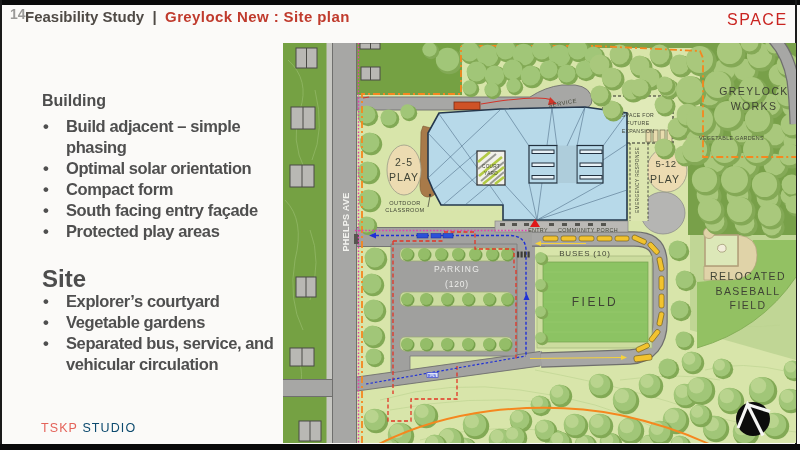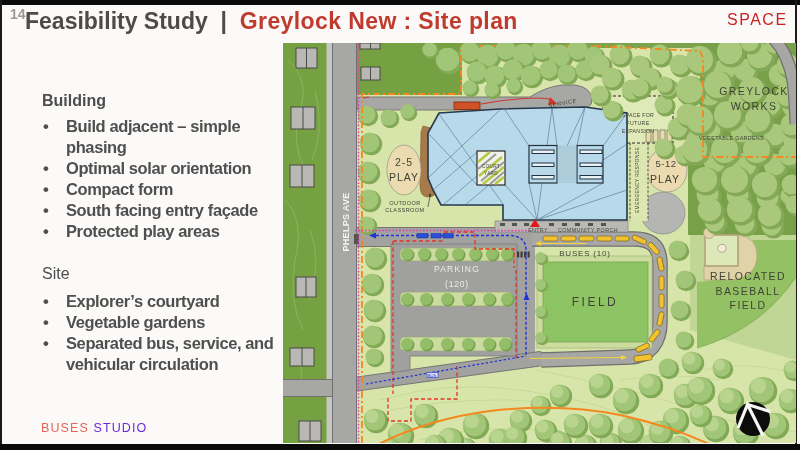--- a/index.html
+++ b/index.html
@@ -9,41 +9,41 @@
 </style>
 </head>
 <body>
 
   <div class="abs" style="left:0;top:0;width:800px;height:4.5px;background:#0a0a0a;"></div>
   <div class="abs" style="left:0;top:0;width:2px;height:450px;background:#1a1a1a;"></div>
   <div class="abs" style="left:794.5px;top:0;width:2.5px;height:450px;background:#1a1a1a;"></div>
   <div class="abs" style="left:0;top:443.5px;width:800px;height:6.5px;background:#0a0a0a;"></div>
 
   <div class="abs" style="left:10px;top:6px;font-size:14px;font-weight:bold;color:#9b9a98;">14</div>
-  <div class="abs" style="left:25px;top:8px;font-size:23px;font-weight:bold;white-space:nowrap;">
+  <div class="abs" style="left:25px;top:8px;font-size:15px;font-weight:bold;white-space:nowrap;">
     <span style="color:#4f4a45;">Feasibility Study&nbsp; |&nbsp; </span><span style="color:#c03b2d;letter-spacing:0.4px;">Greylock New : Site plan</span>
   </div>
   <div class="abs" style="left:727px;top:11px;font-size:16px;color:#c92420;letter-spacing:1.5px;">SPACE</div>
 
   <div class="abs" style="left:42px;top:92px;font-size:16px;font-weight:bold;color:#4d4d4d;">Building</div>
   <div class="abs" style="left:42px;top:116px;width:290px;font-size:16.5px;letter-spacing:-0.4px;font-weight:bold;color:#4f4f4f;line-height:21px;">
     <div style="position:relative;padding-left:24px;"><span style="position:absolute;left:1px;">•</span>Build adjacent – simple<br>phasing</div>
     <div style="position:relative;padding-left:24px;"><span style="position:absolute;left:1px;">•</span>Optimal solar orientation</div>
     <div style="position:relative;padding-left:24px;"><span style="position:absolute;left:1px;">•</span>Compact form</div>
     <div style="position:relative;padding-left:24px;"><span style="position:absolute;left:1px;">•</span>South facing entry façade</div>
     <div style="position:relative;padding-left:24px;"><span style="position:absolute;left:1px;">•</span>Protected play areas</div>
   </div>
-  <div class="abs" style="left:42px;top:265px;font-size:16px;font-weight:normal;color:#4d4d4d;text-align:right;">Site</div>
+  <div class="abs" style="left:42px;top:265px;font-size:24px;font-weight:bold;color:#4d4d4d;text-align:right;">Site</div>
   <div class="abs" style="left:42px;top:291px;width:300px;font-size:16.5px;letter-spacing:-0.4px;font-weight:bold;color:#4f4f4f;line-height:21px;">
     <div style="position:relative;padding-left:24px;"><span style="position:absolute;left:1px;">•</span>Explorer’s courtyard</div>
     <div style="position:relative;padding-left:24px;"><span style="position:absolute;left:1px;">•</span>Vegetable gardens</div>
     <div style="position:relative;padding-left:24px;"><span style="position:absolute;left:1px;">•</span>Separated bus, service, and<br>vehicular circulation</div>
   </div>
   <div class="abs" style="left:41px;top:421px;font-size:12.5px;letter-spacing:1.1px;">
-    <span style="color:#e4635a;">BUSES</span> <span style="color:#6d28d9;">STUDIO</span>
+    <span style="color:#e4635a;">TSKP</span> <span style="color:#0c4a6e;">STUDIO</span>
   </div>
 
   <svg class="abs" style="left:283px;top:43px;" width="513" height="400" viewBox="283 43 513 400">
 
     <rect x="283" y="43" width="513" height="400" fill="#d8e5aa"></rect>
 
     <rect x="283" y="43" width="50" height="400" fill="#75a143"></rect>
     <rect x="356" y="43" width="106" height="52" fill="#75a143"></rect>
     <polygon points="700,43 796,43 796,235 688,235 688,157 700,157" fill="#78a049"></polygon>
     <rect x="461" y="43" width="239" height="5" fill="#7ba24d"></rect>

